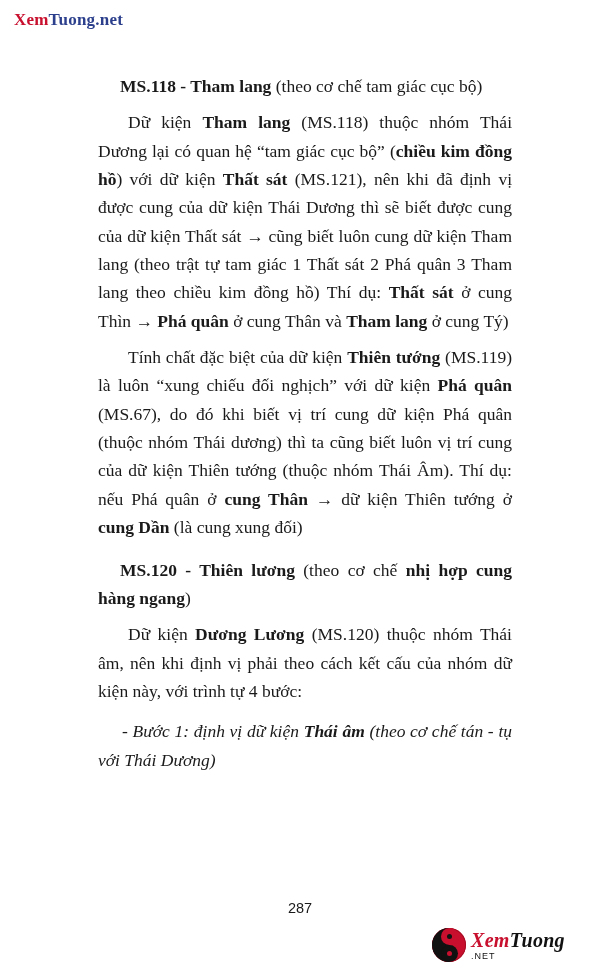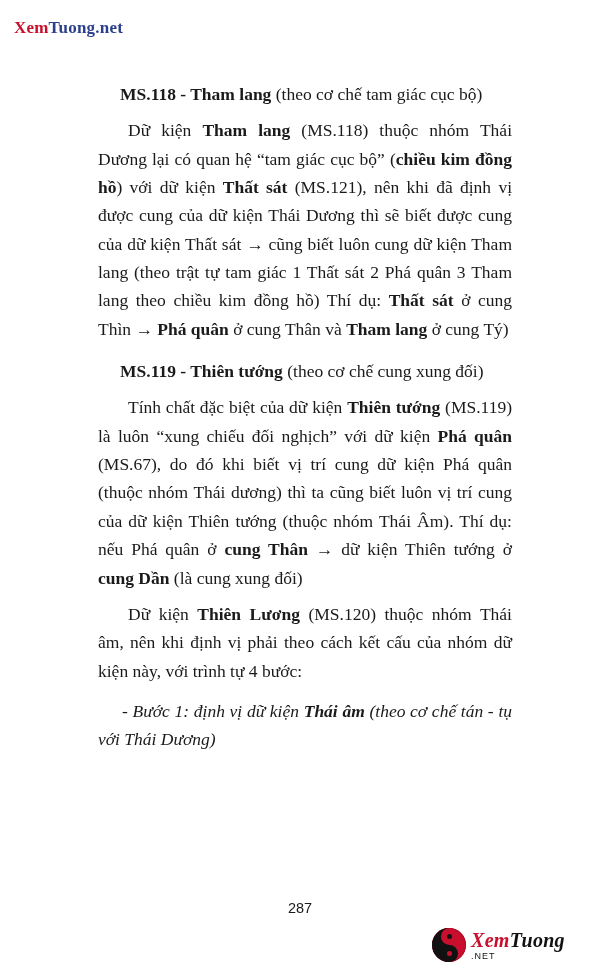--- a/index.html
+++ b/index.html
@@ -18,30 +18,29 @@
 
   
   .watermark-top {
     position: absolute;
     top: 10px;
     left: 14px;
     font-family: "Liberation Serif", serif;
     font-size: 17px;
     letter-spacing: 0.2px;
     white-space: nowrap;
-    margin-top: 8px;
   }
   .wm-xem { color: #c8102e; font-weight: bold; }
   .wm-tuong { color: #2b3f8c; font-weight: bold; }
   .wm-net { color: #2b3f8c; font-weight: bold; }
 
   
   .page {
     position: absolute;
-    top: 80px;
+    top: 72px;
     left: 98px;
     width: 414px;
   }
 
   p {
     margin: 0 0 6px 0;
     font-size: 17.5px;
     line-height: 1.62;
     text-align: justify;
     text-justify: inter-word;
@@ -155,31 +154,31 @@
 <div class="page">
 
   <p class="heading first">
     <b>MS.118 - Tham lang</b> (theo cơ chế tam giác cục bộ)
   </p>
 
   <p class="para">
     Dữ kiện <b>Tham lang</b> (MS.118) thuộc nhóm Thái Dương lại có quan hệ “tam giác cục bộ” (<b>chiều kim đồng hồ</b>) với dữ kiện <b>Thất sát</b> (MS.121), nên khi đã định vị được cung của dữ kiện Thái Dương thì sẽ biết được cung của dữ kiện Thất sát → cũng biết luôn cung dữ kiện Tham lang (theo trật tự tam giác 1 Thất sát 2 Phá quân 3 Tham lang theo chiều kim đồng hồ) Thí dụ: <b>Thất sát</b> ở cung Thìn → <b>Phá quân</b> ở cung Thân và <b>Tham lang</b> ở cung Tý)
   </p>
 
-  <p class="heading">
-    <b>MS.119 - Thiên tướng</b> (theo cơ chế cung xung đối)
-  </p>
 
   <p class="para">
     Tính chất đặc biệt của dữ kiện <b>Thiên tướng</b> (MS.119) là luôn “xung chiếu đối nghịch” với dữ kiện <b>Phá quân</b> (MS.67), do đó khi biết vị trí cung dữ kiện Phá quân (thuộc nhóm Thái dương) thì ta cũng biết luôn vị trí cung của dữ kiện Thiên tướng (thuộc nhóm Thái Âm). Thí dụ: nếu Phá quân ở <b>cung Thân</b> → dữ kiện Thiên tướng ở <b>cung Dần</b> (là cung xung đối)
   </p>
 
+  <p class="heading">
+    <b>MS.120 - Thiên lương</b> (theo cơ chế <b>nhị hợp cung hàng ngang</b>)
+  </p>
 
   <p class="para">
-    Dữ kiện <b>Thiên Lương</b> (MS.120) thuộc nhóm Thái âm, nên khi định vị phải theo cách kết cấu của nhóm dữ kiện này, với trình tự 4 bước:
+    Dữ kiện <b>Dương Lương</b> (MS.120) thuộc nhóm Thái âm, nên khi định vị phải theo cách kết cấu của nhóm dữ kiện này, với trình tự 4 bước:
   </p>
 
   <p class="step">
     - Bước 1: định vị dữ kiện <b>Thái âm</b> (theo cơ chế tán - tụ với Thái Dương)
   </p>
 
 
 </div>
 
 <div class="folio">287</div>

